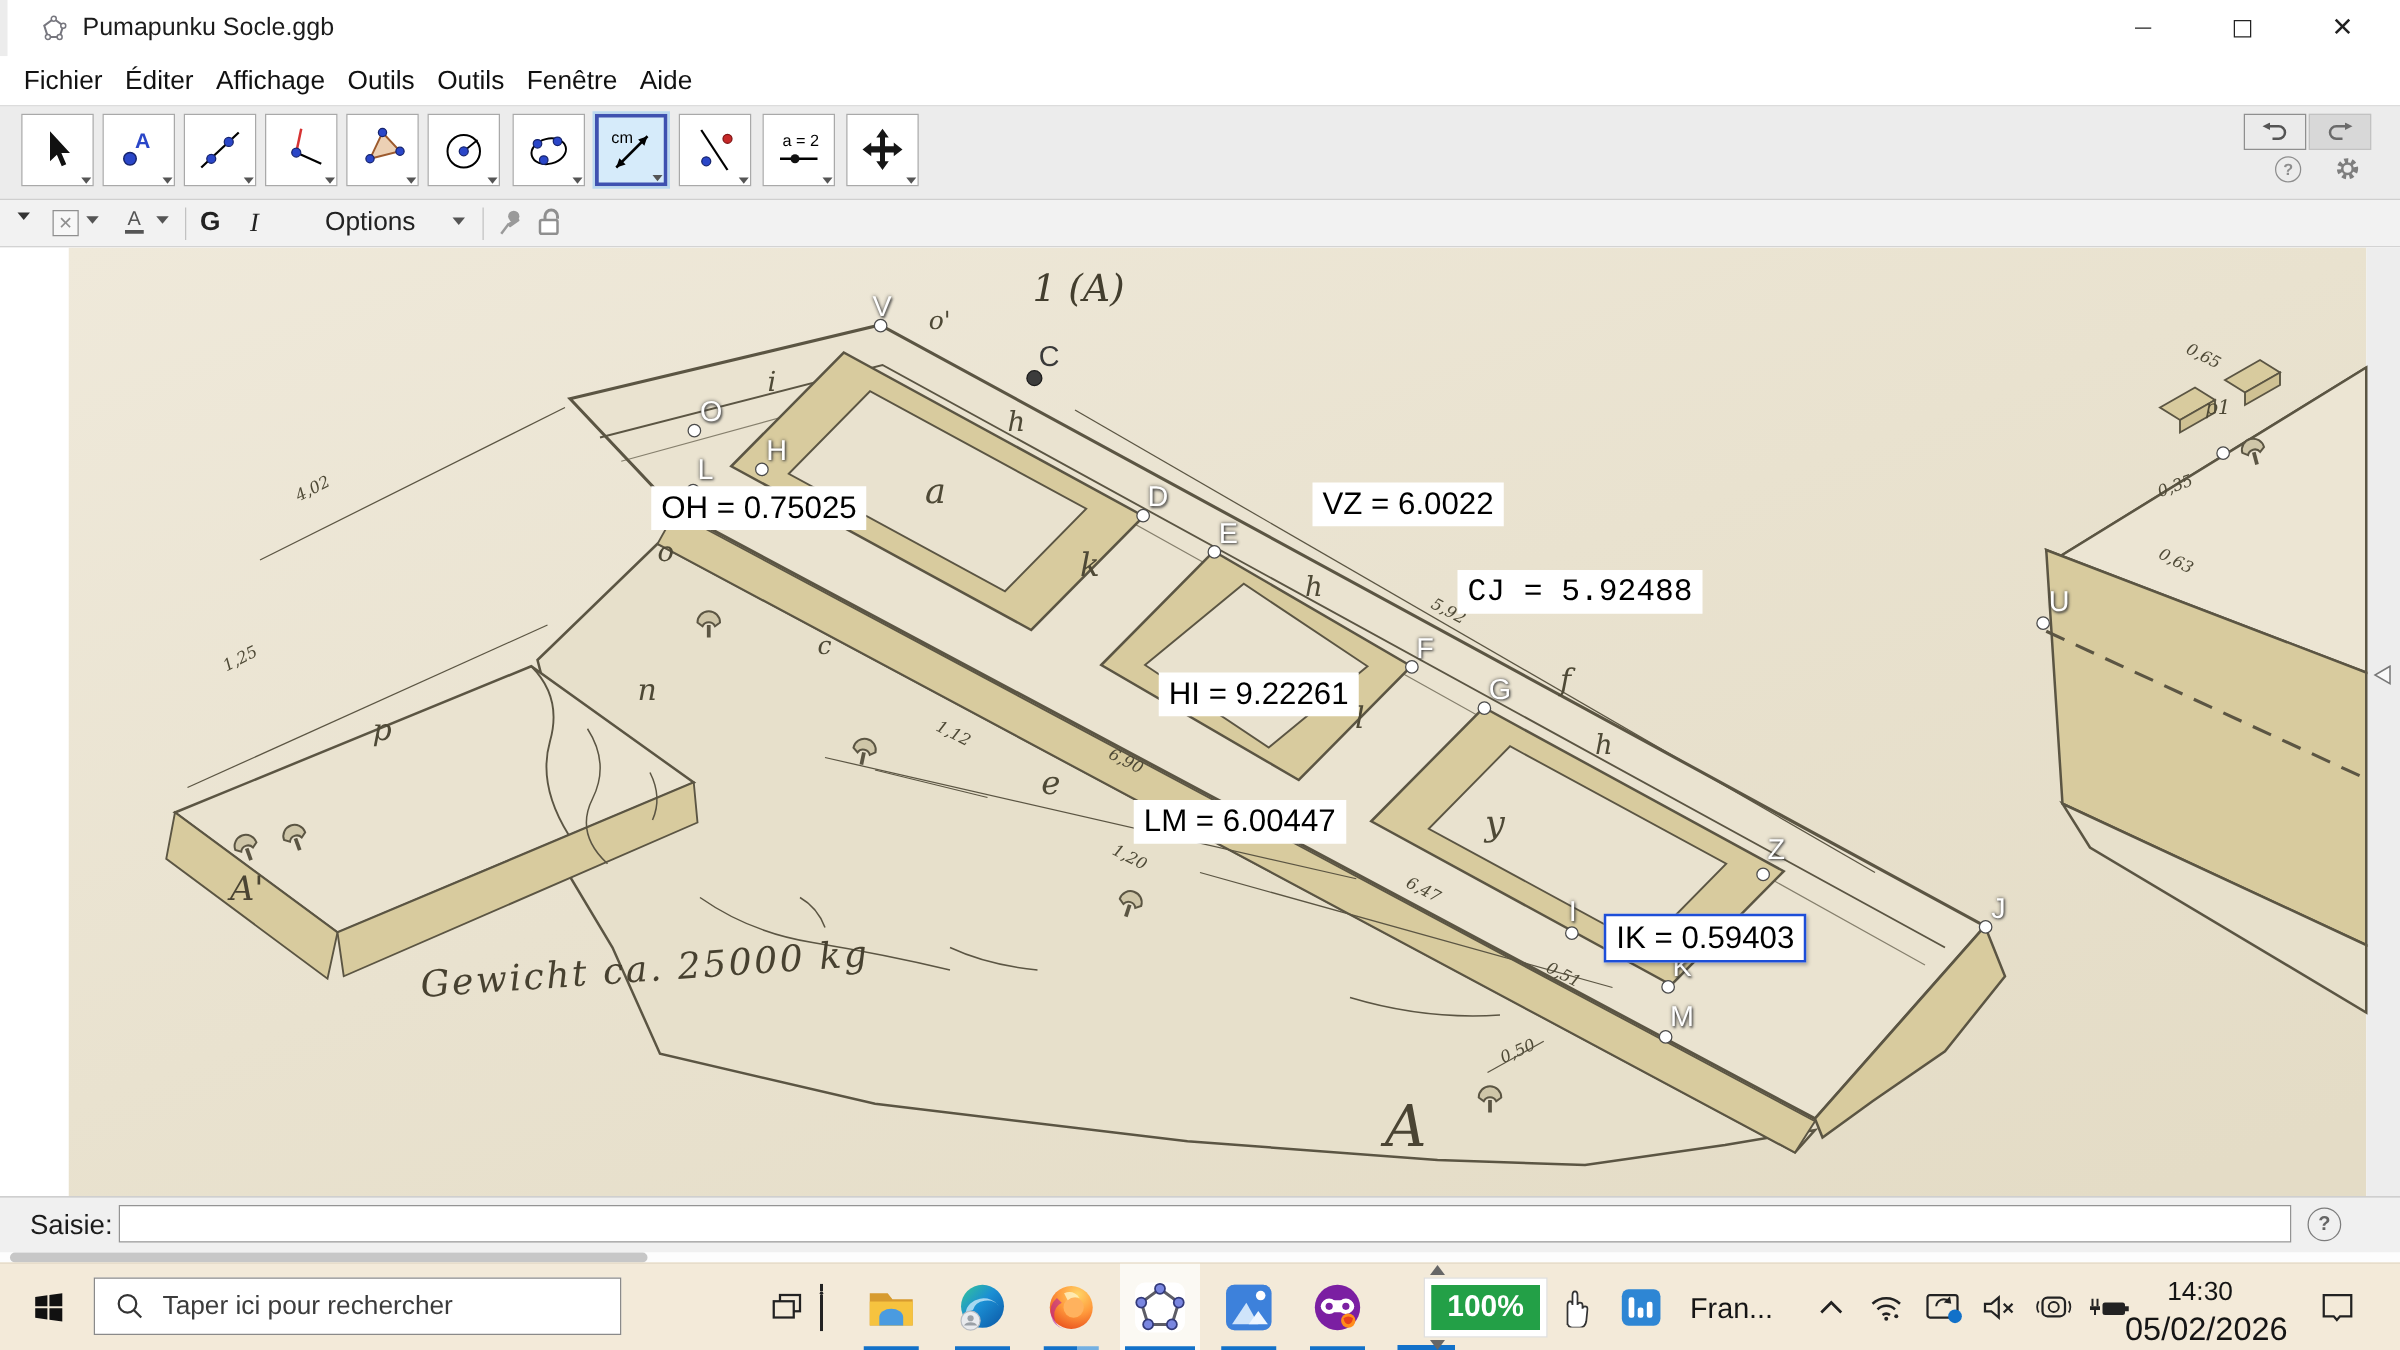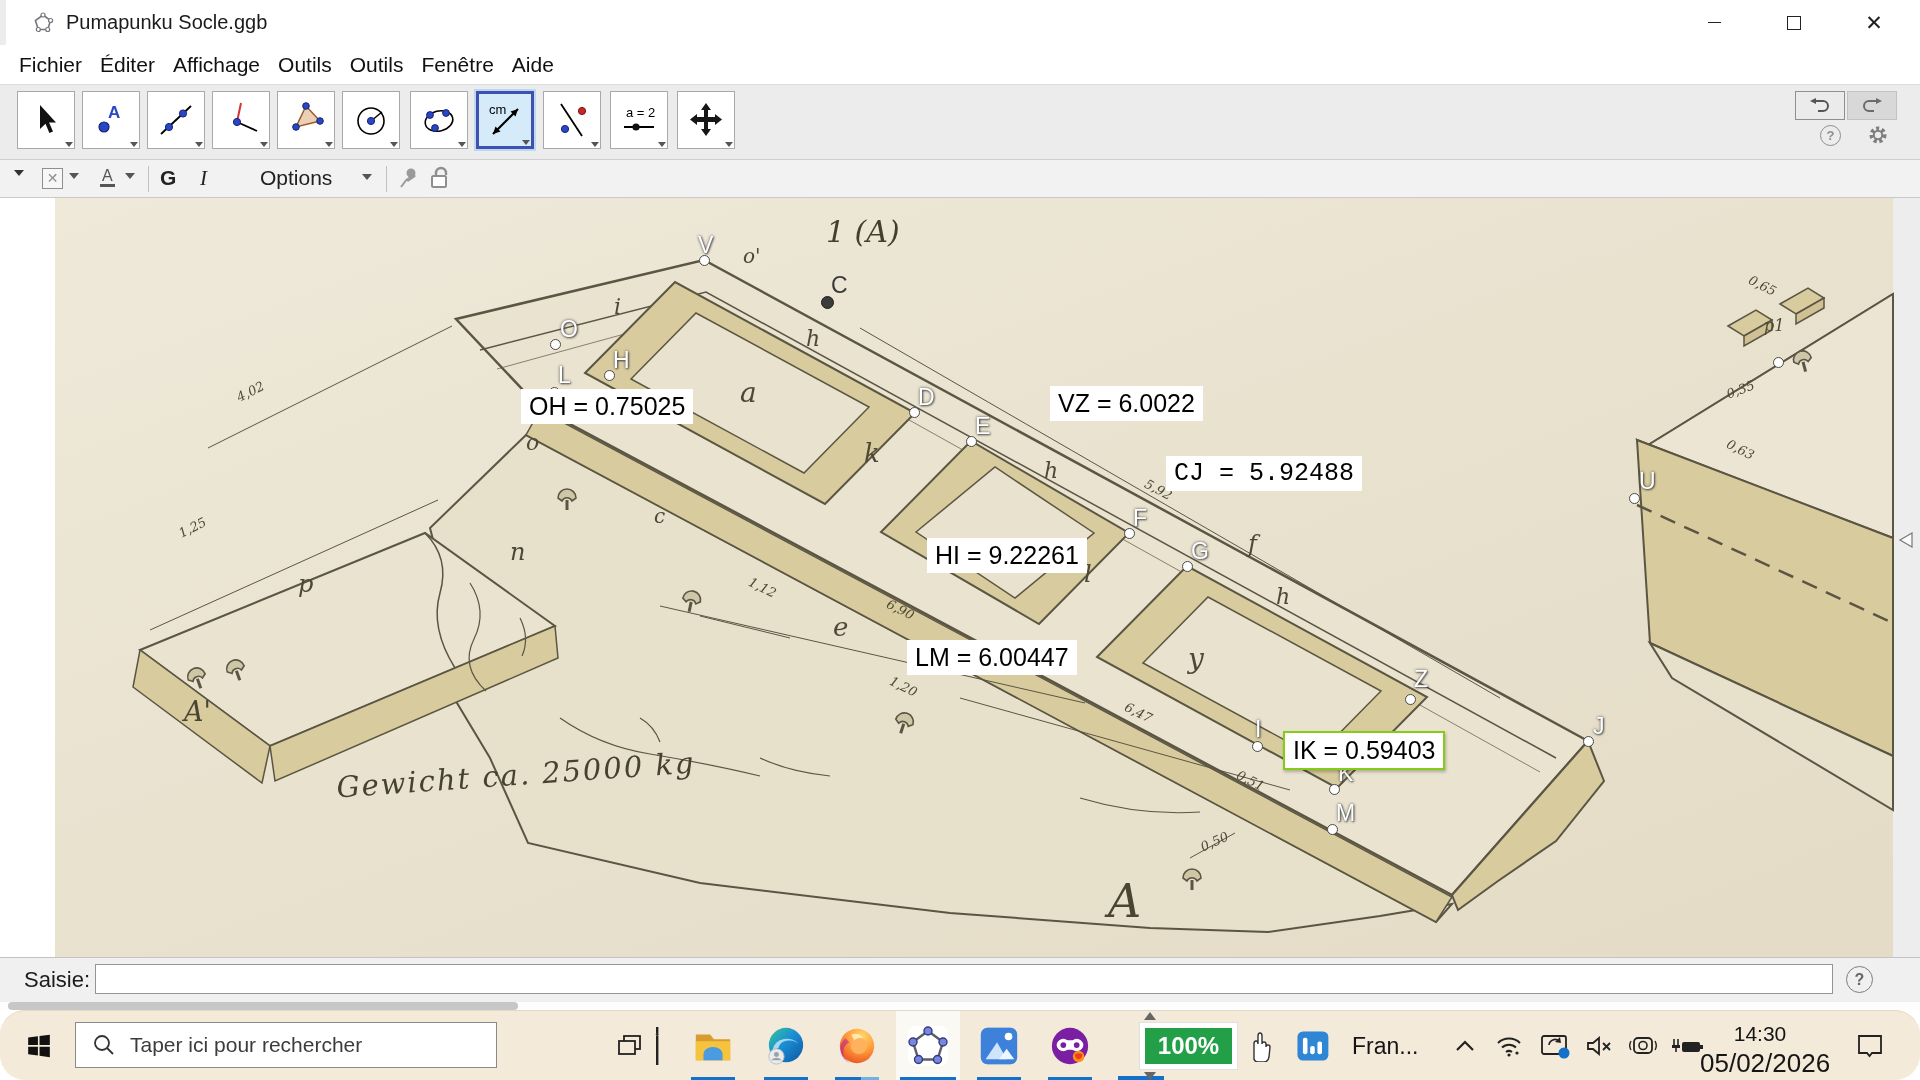--- a/index.html
+++ b/index.html
@@ -67,36 +67,36 @@
                letter-spacing:2px;color:#474130;transform:rotate(-4deg);}
   #plate-A{position:absolute;left:1108px;top:676px;font-family:"DejaVu Serif",serif;font-style:italic;font-size:46px;color:#4a4433;}
   #plate-Aprime{position:absolute;left:184px;top:498px;font-family:"DejaVu Serif",serif;font-style:italic;font-size:27px;color:#4a4433;}
   .gg-point{position:absolute;width:9px;height:9px;margin:-5px 0 0 -5px;border-radius:50%;
             background:#fff;border:1.6px solid #4a4a4a;box-sizing:content-box;}
   .gg-point.dark{width:11px;height:11px;margin:-6px 0 0 -6px;background:#3c3c3c;border-color:#1d1d1d;}
   .gg-point-label{position:absolute;font-size:23px;color:#fff;
                   text-shadow:0 0 3px rgba(60,60,60,.9),1px 1px 2px rgba(60,60,60,.8);}
   .gg-point-label.dark{color:#3a3a3a;text-shadow:none;}
   .gg-measure{position:absolute;background:#fff;color:#000;font-size:25px;padding:3px 8px;white-space:nowrap;}
-  .gg-measure.selected{border:2px solid #84cc16;box-shadow:1px 2px 3px rgba(0,0,0,.25);}
+  .gg-measure.selected{border:2px solid #1d4ed8;box-shadow:1px 2px 3px rgba(0,0,0,.25);}
 
   
   #inputbar{position:absolute;top:957px;left:0;width:1920px;height:45px;background:#f0f0f0;
             border-top:1px solid #c3c3c3;box-sizing:border-box;}
   #input-label{position:absolute;left:24px;top:9px;font-size:22px;color:#1c1c1c;}
   #algebra-input{position:absolute;left:95px;top:6px;width:1738px;height:30px;border:1px solid #949494;
                  background:#fff;font-size:20px;padding:0 6px;box-sizing:border-box;}
   #input-help{position:absolute;left:1846px;top:8px;width:25px;height:25px;border:1.6px solid #7d7d7d;border-radius:50%;
               color:#666;font-size:16px;font-weight:bold;text-align:center;line-height:25px;}
   #window-bottom-bar{position:absolute;top:1002px;left:0;width:1920px;height:8px;background:#fdfdfd;}
   #window-bottom-thumb{position:absolute;left:8px;top:0;width:510px;height:8px;border-radius:4px;background:#c7c7c7;}
 
   
   #taskbar{position:absolute;top:1010px;left:0;width:1920px;height:70px;background:#f3ead9;
-           border-top:1px solid #e3d9c6;box-sizing:border-box;border-radius:25px;}
+           border-top:1px solid #e3d9c6;box-sizing:border-box;}
   .tk-btn{position:absolute;top:0;height:70px;display:flex;align-items:center;justify-content:center;}
   #search-box{position:absolute;left:75px;top:11px;width:422px;height:46px;background:#fff;
               border:1px solid #8a8a8a;box-sizing:border-box;display:flex;align-items:center;}
   #search-text{font-size:21px;color:#3c3c3c;margin-left:14px;}
   .tb-underline{position:absolute;bottom:0;height:4px;background:#1271c9;}
   #gg-active-bg{position:absolute;left:896px;top:0;width:64px;height:70px;background:#fbf9f3;}
   #magnifier{position:absolute;left:1140px;top:12px;width:97px;height:46px;background:#fff;box-shadow:0 0 0 1px #e0e0e0;}
   #magnifier-green{position:absolute;left:5px;top:5px;right:5px;bottom:5px;background:#23a047;
                    color:#fff;font-size:24px;font-weight:bold;text-align:center;line-height:36px;}
   .mag-arrow{position:absolute;left:4px;width:0;height:0;border-left:6px solid transparent;border-right:6px solid transparent;}

